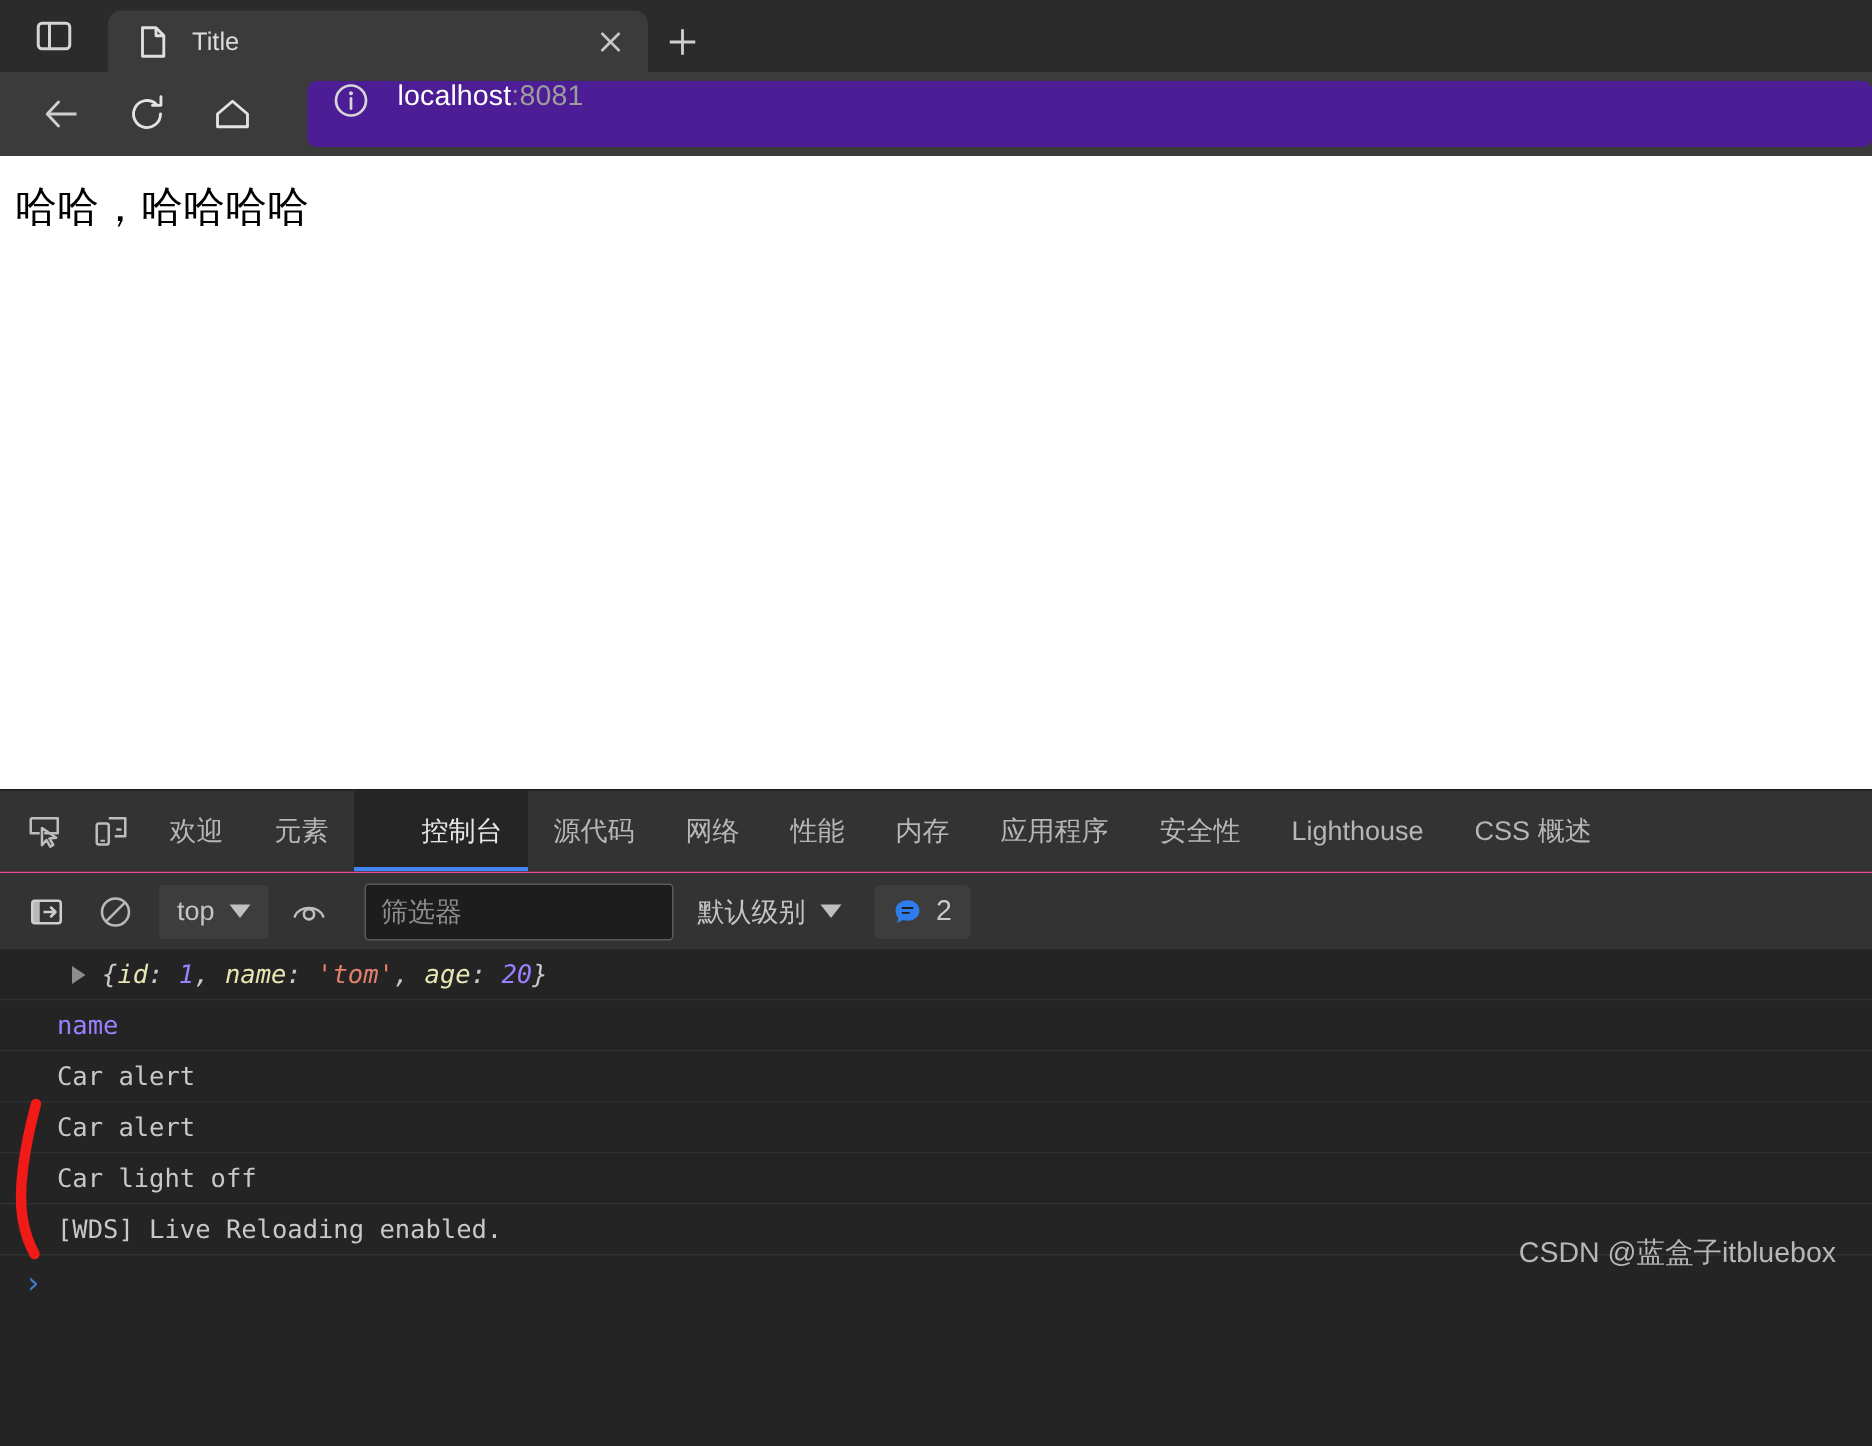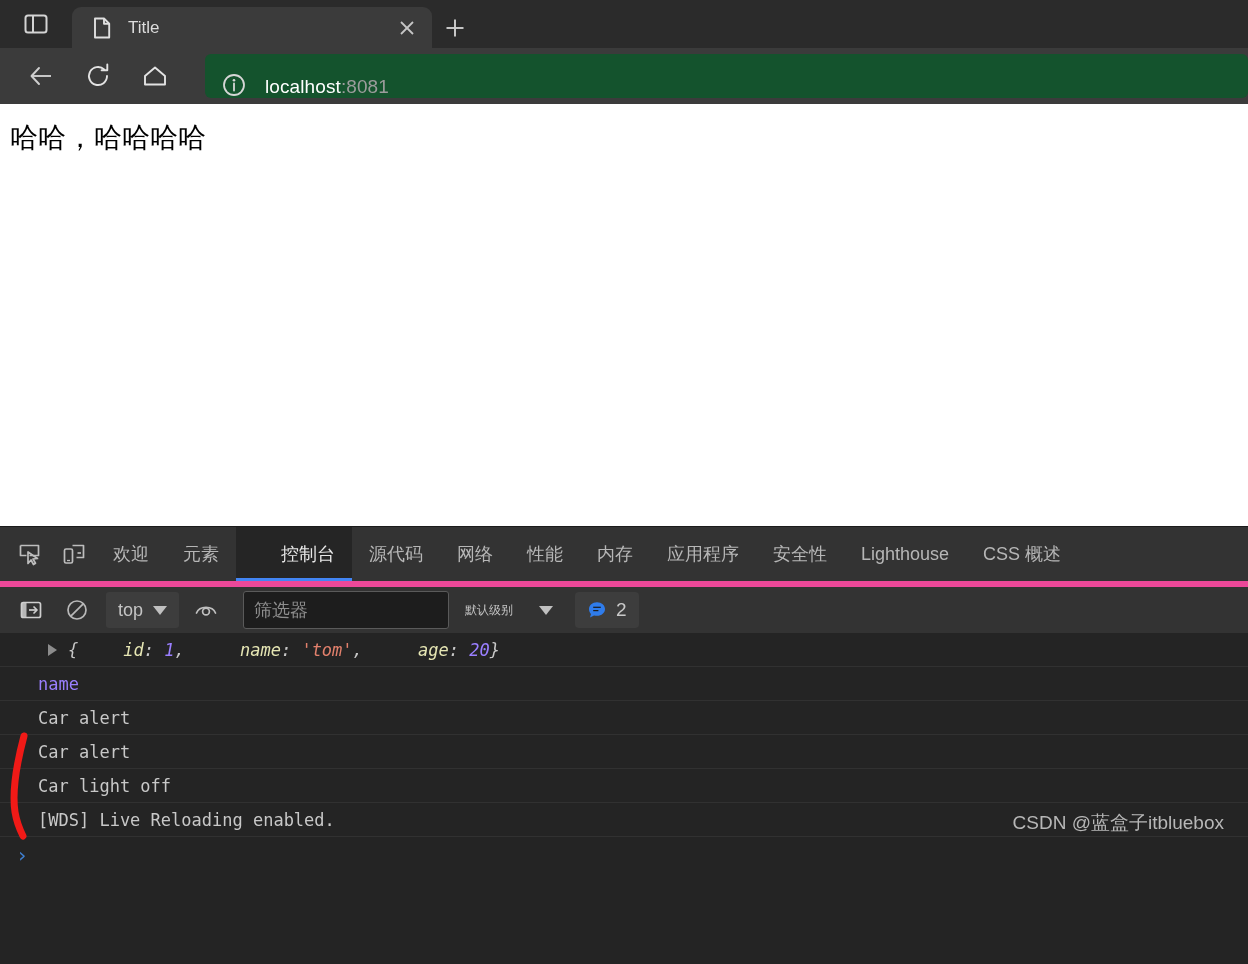--- a/index.html
+++ b/index.html
@@ -58,23 +58,23 @@
   }
   .nav-btn {
     width: 46px; height: 46px;
     display: flex; align-items: center; justify-content: center;
     margin-right: 11px;
   }
   .omnibox {
     flex: 1 1 auto;
     height: 44px;
     margin-left: 16px; margin-right: 0;
-    background: #14532d;
+    background: #4c1d95;
     border-radius: 6px;
-    display: flex; align-items: flex-end;
+    display: flex; align-items: flex-start;
     padding: 0 16px;
   }
   .omnibox-info { width: 26px; height: 26px; flex: 0 0 26px; margin-right: 18px; }
   .omnibox-url { font-size: 19px; color: #ffffff; letter-spacing: .1px; }
   .omnibox-url .port { color: #9c9c9c; }
 
   
   .viewport {
     background: #ffffff;
     height: 422px;
@@ -126,21 +126,21 @@
     left: 0; right: 0; bottom: 0;
     height: 3px; background: #4285f4;
   }
 
   .dt-console-toolbar {
     height: 52px;
     background: #333333;
     display: flex; align-items: center;
     padding: 0 10px 0 14px;
     flex: 0 0 52px;
-    border-top: 6px solid #ec4899;
+    border-top: 1px solid #ec4899;
   }
   .ct-icon {
     width: 34px; height: 34px; flex: 0 0 34px;
     display: flex; align-items: center; justify-content: center;
     margin-right: 12px;
   }
   .ct-context {
     height: 36px;
     background: #3d3d3d;
     border-radius: 3px;
@@ -162,23 +162,22 @@
     background: #1d1d1d;
     border: 1px solid #5a5a5a;
     border-radius: 3px;
     margin-left: 8px; margin-right: 16px;
     display: flex; align-items: center;
     padding: 0 10px;
   }
   .ct-filter-placeholder { color: #8d8d8d; font-size: 18px; }
   .ct-levels {
     display: flex; align-items: center;
-    color: #c4c4c4; font-size: 12px;
+    color: #c4c4c4; font-size: 18px;
     margin-right: 22px;
-    gap: 16px;
   }
   .ct-badge {
     height: 36px;
     background: #3d3d3d;
     border-radius: 4px;
     display: flex; align-items: center;
     padding: 0 12px;
     color: #c9c9c9; font-size: 19px;
   }
   .ct-badge .bubble { margin-right: 9px; display: flex; }
@@ -203,21 +202,21 @@
   .disclosure {
     position: absolute; left: 48px; top: 50%;
     transform: translateY(-50%);
     width: 0; height: 0;
     border-top: 6px solid transparent;
     border-bottom: 6px solid transparent;
     border-left: 9px solid #8c8c8c;
   }
   .obj-row { padding-left: 68px; font-style: italic; }
   .tok-punct { color: #c8c8c8; }
-  .tok-key { color: #e6e6b4; margin-left: 45px; }
+  .tok-key { color: #e6e6b4; }
   .tok-num { color: #9a7fff; }
   .tok-str { color: #e2806c; }
   .tok-bool { color: #9a7fff; font-style: normal; }
 
   .console-prompt {
     height: 36px;
     display: flex; align-items: center;
     padding-left: 16px;
     background: #242424;
   }
@@ -230,21 +229,21 @@
 
   
   .annotation {
     position: absolute;
     left: 0; top: 0;
     pointer-events: none;
   }
 
   .watermark {
     position: absolute;
-    right: 24px; bottom: 24px;
+    right: 24px; bottom: 12px;
     color: #b7b7b7;
     font-size: 19px;
     font-family: "Liberation Sans", "DejaVu Sans", sans-serif;
   }
 </style>
 </head>
 <body>
 
 <div id="app">
 

